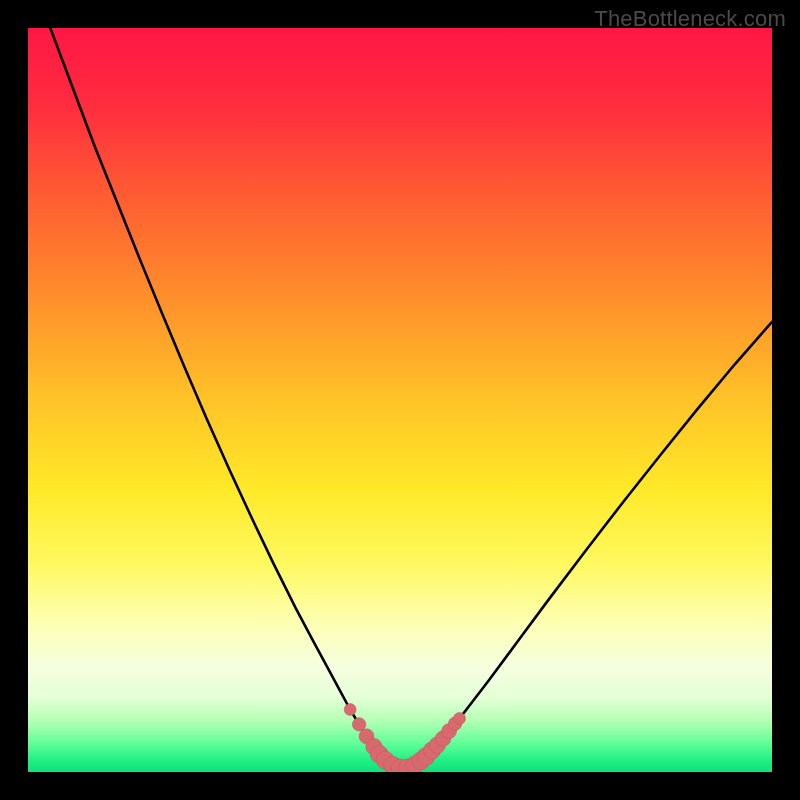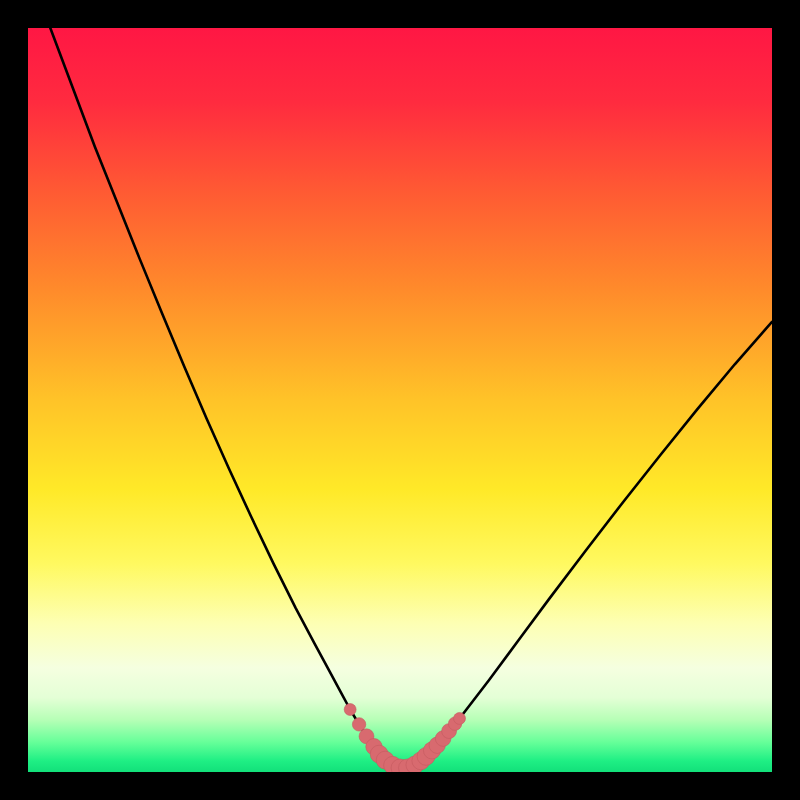--- a/index.html
+++ b/index.html
@@ -82,13 +82,14 @@
           <circle cx="398.04" cy="728.38" r="8.93" fill="#d86a6f" stroke="#c45a60" stroke-width="0.6"></circle>
           <circle cx="403.99" cy="722.42" r="8.56" fill="#d86a6f" stroke="#c45a60" stroke-width="0.6"></circle>
           <circle cx="409.20" cy="717.22" r="8.18" fill="#d86a6f" stroke="#c45a60" stroke-width="0.6"></circle>
           <circle cx="415.15" cy="710.52" r="7.81" fill="#d86a6f" stroke="#c45a60" stroke-width="0.6"></circle>
           <circle cx="421.10" cy="703.08" r="7.44" fill="#d86a6f" stroke="#c45a60" stroke-width="0.6"></circle>
           <circle cx="427.06" cy="695.64" r="6.70" fill="#d86a6f" stroke="#c45a60" stroke-width="0.6"></circle>
           <circle cx="431.52" cy="690.43" r="5.95" fill="#d86a6f" stroke="#c45a60" stroke-width="0.6"></circle>
         </g>
     </svg>
   </div>
+  <div class="watermark">TheBottleneck.com</div>
 </div>
 
 </body></html>

